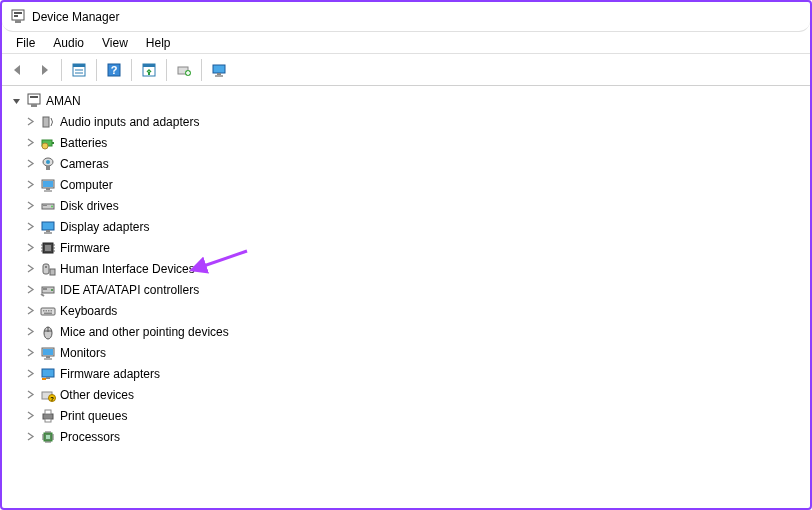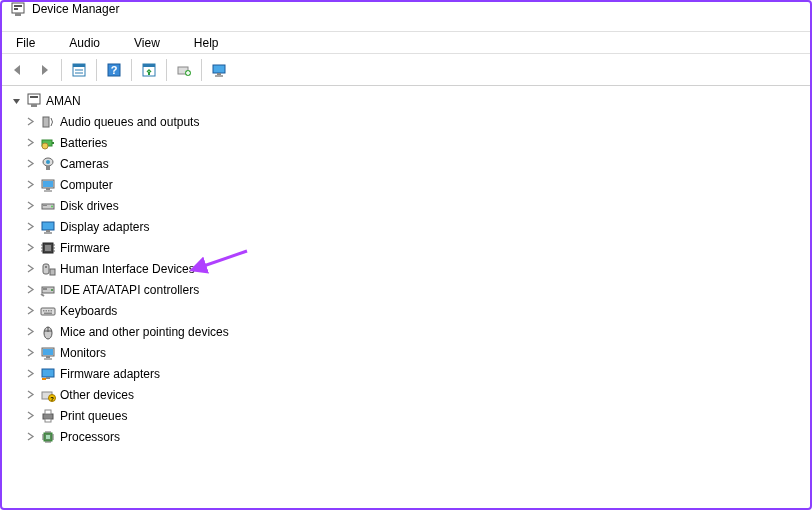--- a/index.html
+++ b/index.html
@@ -10,35 +10,37 @@
     background: #fff;
     width: 812px;
     height: 510px;
     overflow: hidden;
     position: relative;
     border: 2px solid #8b3fff;
     border-radius: 4px;
   }
   .titlebar {
     display: flex;
+    align-items: center;
     height: 30px;
     padding: 0 8px;
     border-bottom: 1px solid #e0e0e0;
+    border-radius: 11px;
   }
   .titlebar .title {
     margin-left: 6px;
     font-size: 12px;
   }
   .menubar {
     display: flex;
     align-items: center;
     height: 22px;
     padding: 0 6px;
     border-bottom: 1px solid #e0e0e0;
-    gap: 18px;
+    gap: 2px;
   }
   .menubar .menu-item {
     padding: 2px 8px;
     cursor: default;
   }
   .toolbar {
     display: flex;
     align-items: center;
     height: 32px;
     padding: 0 4px;
@@ -206,21 +208,21 @@
           <svg width="9" height="9" viewBox="0 0 9 9">
             <path d="M2 1 L7 4.5 L2 8" stroke="#888" fill="none" stroke-width="1.3"></path>
           </svg>
         </span>
         <span class="icon">
           <svg width="16" height="16" viewBox="0 0 16 16">
             <rect x="3" y="3" width="6" height="10" fill="#bbb" stroke="#666"></rect>
             <path d="M11 4 Q14 8 11 12" stroke="#666" fill="none"></path>
           </svg>
         </span>
-        <span class="label">Audio queues and outputs</span>
+        <span class="label">Audio inputs and adapters</span>
       </div>
       <div class="tree-item">
         <span class="chevron">
           <svg width="9" height="9" viewBox="0 0 9 9">
             <path d="M2 1 L7 4.5 L2 8" stroke="#888" fill="none" stroke-width="1.3"></path>
           </svg>
         </span>
         <span class="icon">
           <svg width="16" height="16" viewBox="0 0 16 16">
             <rect x="2" y="5" width="10" height="6" fill="#5b5" stroke="#383"></rect>

